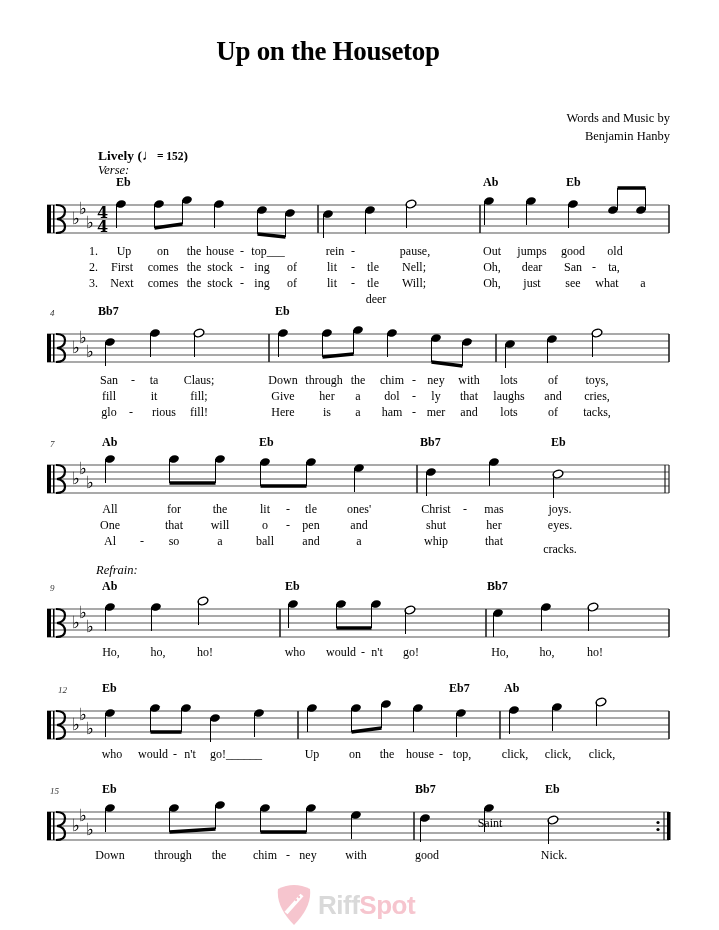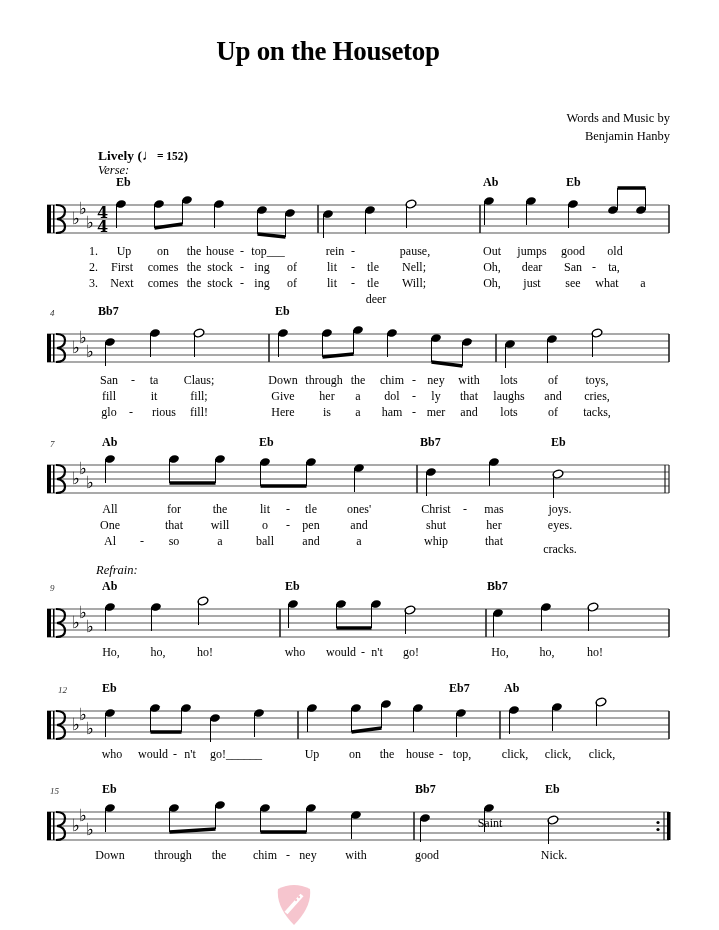--- a/index.html
+++ b/index.html
@@ -459,13 +459,14 @@
     <div class="lyric" style="left: 554px; top: 848px;">Nick.</div>
   </div>
 
 <div class="logo">
   <svg width="40" height="44" viewBox="0 0 40 44">
     <path d="M4 6 Q20 -2 36 6 Q38 24 20 42 Q2 24 4 6 Z" fill="#f6c5ce"></path>
     <path d="M12 30 L28 12" stroke="#fff" stroke-width="4"></path>
     <circle cx="22" cy="17" r="1.2" fill="#f6c5ce"></circle>
       <circle cx="25" cy="14" r="1.2" fill="#f6c5ce"></circle>
   </svg>
+  <span class="logo-text"><span class="logo-riff">Riff</span><span class="logo-spot">Spot</span></span>
 </div>
 
 </body></html>

